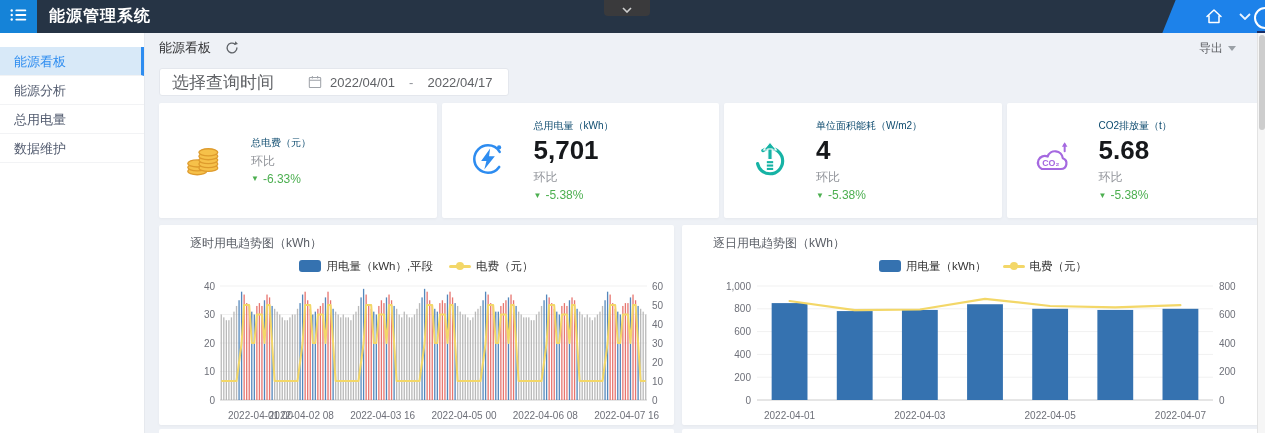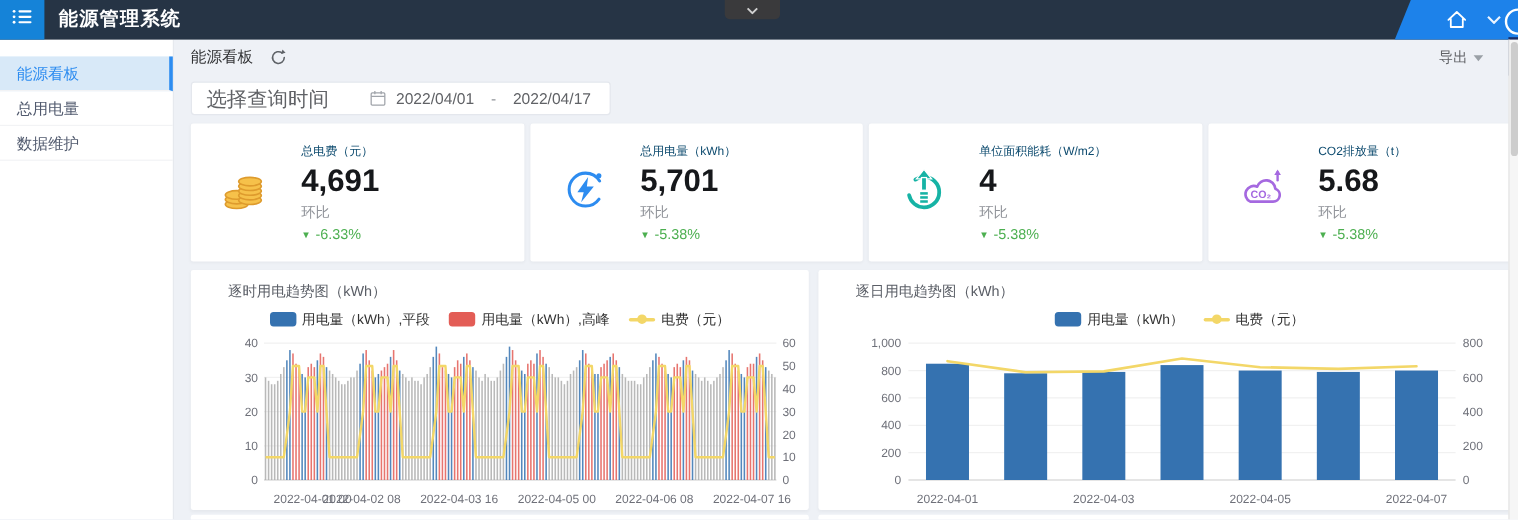--- a/index.html
+++ b/index.html
@@ -114,20 +114,21 @@
             </svg>
         </span>
       </div>
       <div class="cut-circle"></div>
     </div>
   </div>
 
   <div class="layout">
     <div class="sidebar">
       <div class="side-item active">能源看板</div>
+      <div class="side-item">能源分析</div>
       <div class="side-item">总用电量</div>
       <div class="side-item">数据维护</div>
     </div>
 
     <div class="main">
       <div class="notice-btn" style="position:absolute;">
         <span>
           <svg width="16" height="16" viewBox="0 0 16 16">
             <polygon points="2,6 5,6 9,3 9,13 5,10 2,10" fill="#fff"></polygon>
             <path d="M11 6 a3.2 3.2 0 0 1 0 4.5" fill="none" stroke="#fff" stroke-width="1.3" stroke-linecap="round"></path>
@@ -177,21 +178,20 @@
                 <ellipse cx="21" cy="25" rx="8.5" ry="3.2"></ellipse>
                   <ellipse cx="21" cy="21.5" rx="8.5" ry="3.2"></ellipse>
                   <ellipse cx="21" cy="18" rx="8.5" ry="3.2"></ellipse>
                   <ellipse cx="21" cy="14.5" rx="8.5" ry="3.2"></ellipse>
                   <ellipse cx="21" cy="11" rx="8.5" ry="3.2"></ellipse>
               </g>
             </svg>
           </div>
           <div class="kpi-info">
             <div class="kpi-label">总电费（元）</div>
-            <div class="kpi-value">4,691</div>
             <div class="kpi-compare">环比</div>
             <div class="kpi-delta">
                 <span class="tri">▼</span>
                 <span>-6.33%</span>
               </div>
           </div>
         </div>
 
         <div class="kpi-card">
           <div class="kpi-icon">
@@ -257,24 +257,20 @@
         </div>
       </div>
 
       <div class="charts-row">
         <div class="chart-card left">
           <div class="chart-title">逐时用电趋势图（kWh）</div>
           <div class="legend-row">
             <span class="legend-item">
                 <span class="swatch" style="background: rgb(53, 114, 176);"></span>
                 <span>用电量（kWh）,平段</span>
-              </span>
-            <span class="legend-item">
-                <span class="swatch" style="background: rgb(227, 93, 86);"></span>
-                <span>用电量（kWh）,高峰</span>
               </span>
             <span class="legend-item">
                 <span class="lswatch" style="background: rgb(243, 215, 104);">
                   <i></i>
                 </span>
                 <span>电费（元）</span>
               </span>
           </div>
           <svg id="hourly-svg" width="487" height="148" viewBox="0 0 487 148">
               <text x="25" y="125.5" text-anchor="end" font-size="10" fill="#6e7079">0</text>

